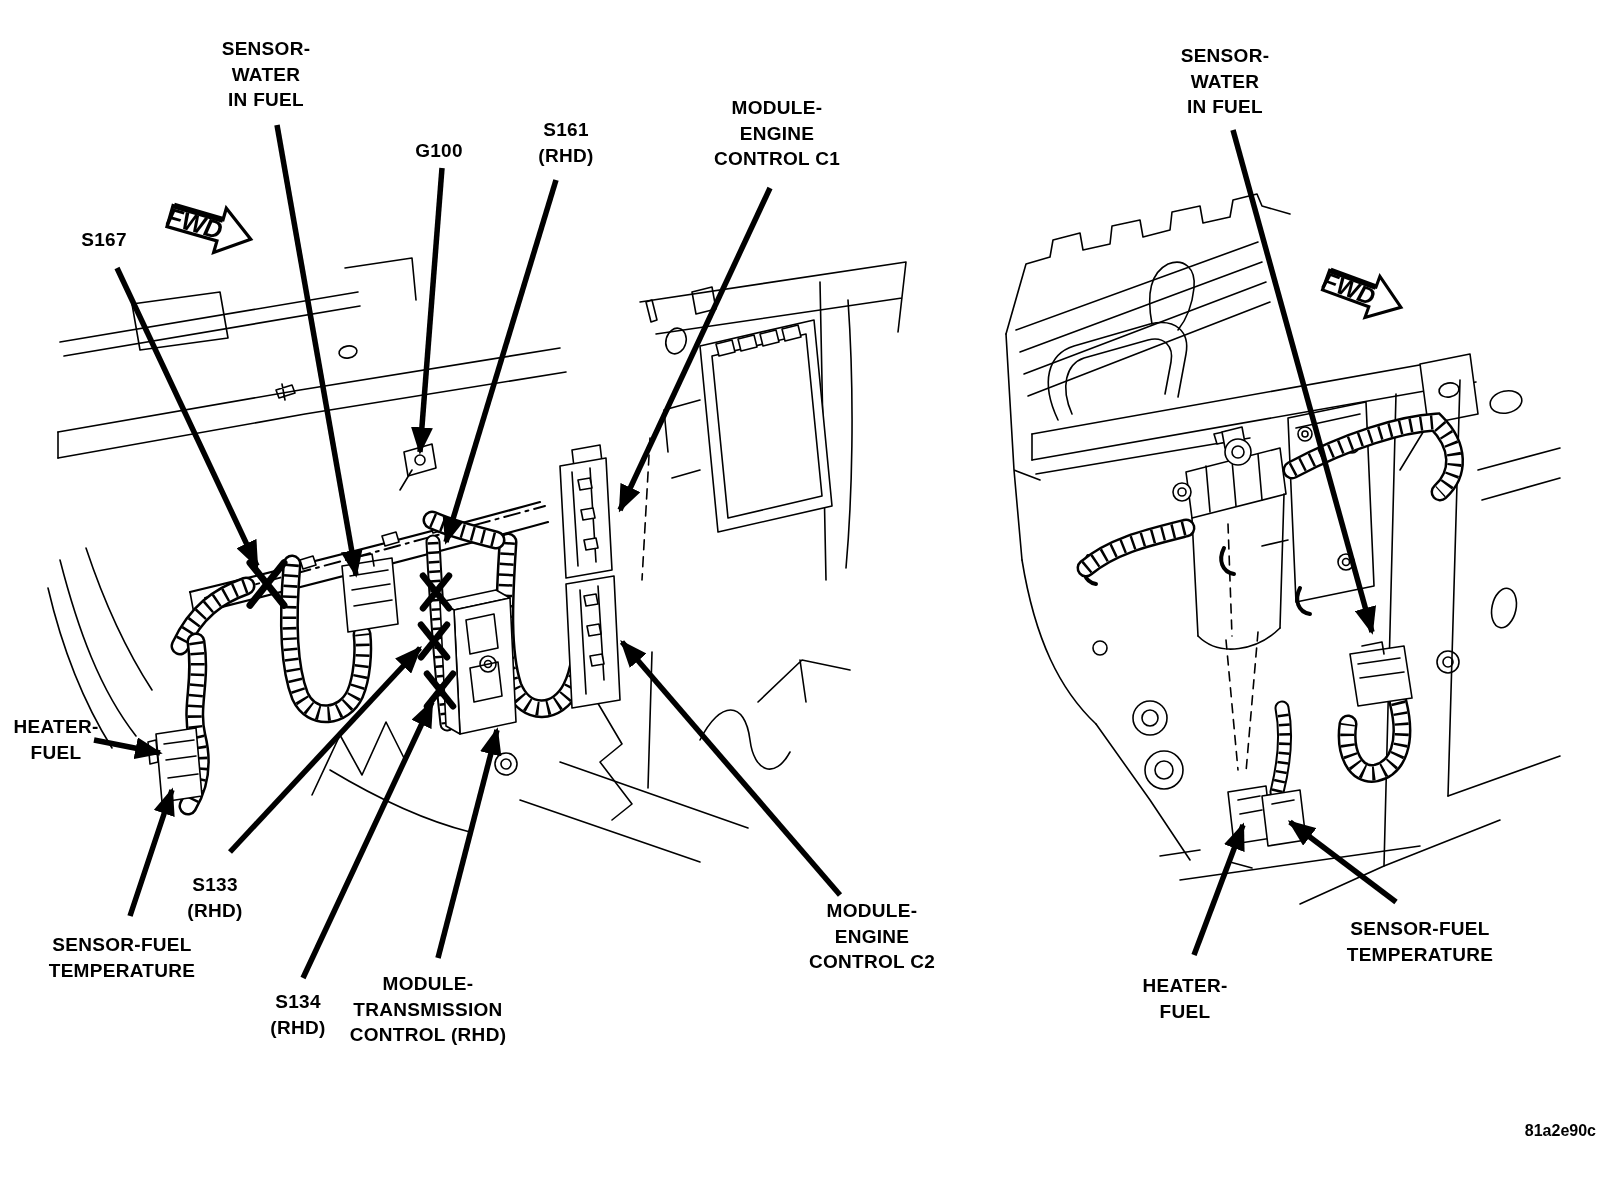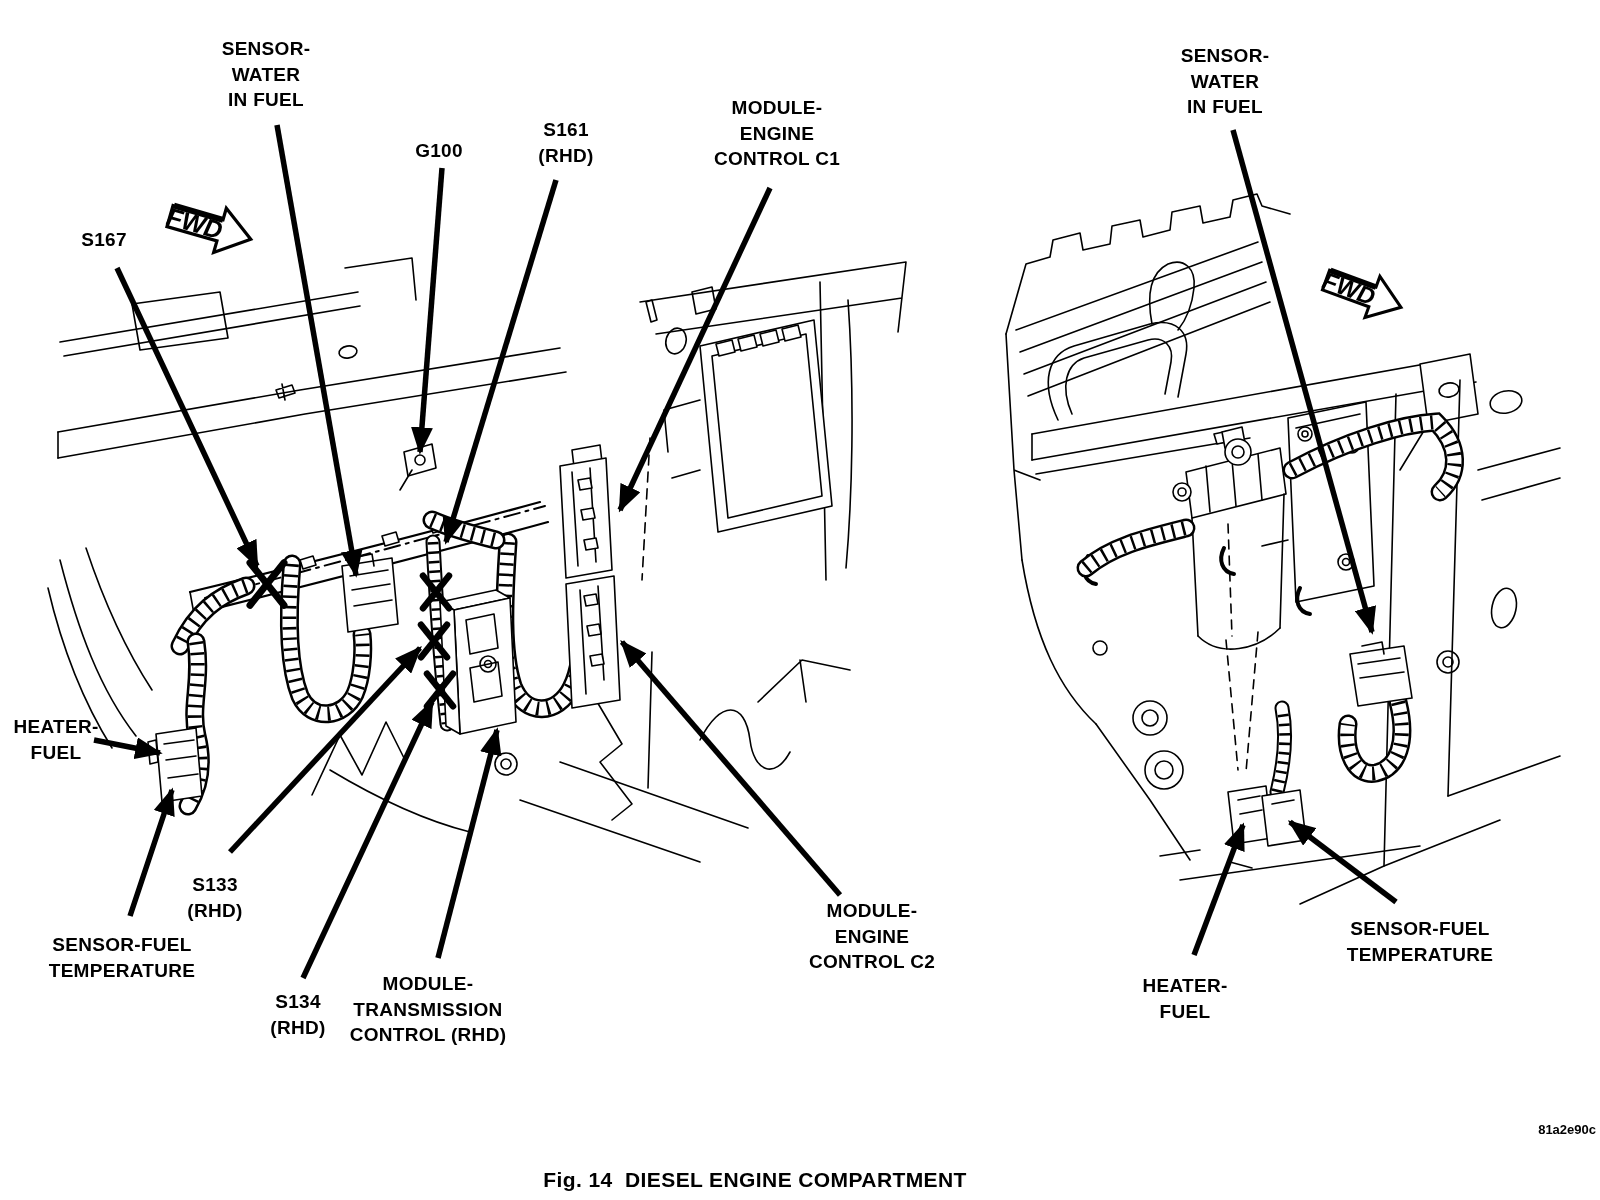--- a/index.html
+++ b/index.html
@@ -1,21 +1,21 @@
 <!DOCTYPE html>
 <html><head>
 <meta charset="utf-8">
 <style>
   html,body{margin:0;padding:0;background:#e8e8e8;}
   #stage{position:relative;width:1600px;height:1200px;background:#ffffff;overflow:hidden;
          font-family:"Liberation Sans", sans-serif;}
   #fig{position:absolute;left:0;top:0;}
   .caption{position:absolute;left:0;top:1168px;width:1510px;text-align:center;
            font-size:21px;font-weight:700;letter-spacing:.4px;color:#000;white-space:pre;}
-  .part-code{position:absolute;right:4px;top:1122px;font-size:13px;font-weight:700;color:#000;}
+  .part-code{position:absolute;right:4px;top:1122px;font-size:16px;font-weight:700;color:#000;}
   svg text{font-family:"Liberation Sans", sans-serif;font-weight:700;fill:#000;}
   .art{stroke:#000;fill:none;stroke-width:1.6;stroke-linecap:round;stroke-linejoin:round;}
   .art .wf{fill:#fff;}
   .t-o{fill:none;stroke:#000;stroke-width:19;stroke-linecap:round;}
   .t-i{fill:none;stroke:#fff;stroke-width:14;stroke-linecap:round;}
   .t-r{fill:none;stroke:#000;stroke-width:14;stroke-dasharray:2.5 8;}
   .t2-o{fill:none;stroke:#000;stroke-width:15;stroke-linecap:round;}
   .t2-i{fill:none;stroke:#fff;stroke-width:11;stroke-linecap:round;}
   .t2-r{fill:none;stroke:#000;stroke-width:11;stroke-dasharray:2.5 7;}
 </style>
@@ -322,16 +322,15 @@
           <line x1="1194" y1="955" x2="1243" y2="825" stroke="#000000" stroke-width="5.5" marker-end="url(#ah)"></line>
           <text text-anchor="middle" font-size="19" letter-spacing="0.3"><tspan x="1185" y="992">HEATER-</tspan><tspan x="1185" y="1017.5">FUEL</tspan></text>
         </g>
         <g>
           <line x1="1396" y1="902" x2="1290" y2="822" stroke="#000000" stroke-width="5.5" marker-end="url(#ah)"></line>
           <text text-anchor="middle" font-size="19" letter-spacing="0.3"><tspan x="1420" y="935">SENSOR-FUEL</tspan><tspan x="1420" y="960.5">TEMPERATURE</tspan></text>
         </g>
       </g>
 </svg>
 
-<div class="caption">Fig. 14  DIESEL ENGINE COMPARTMENT</div>
 <div class="part-code">81a2e90c</div>
 
 </div>
 
 </body></html>

